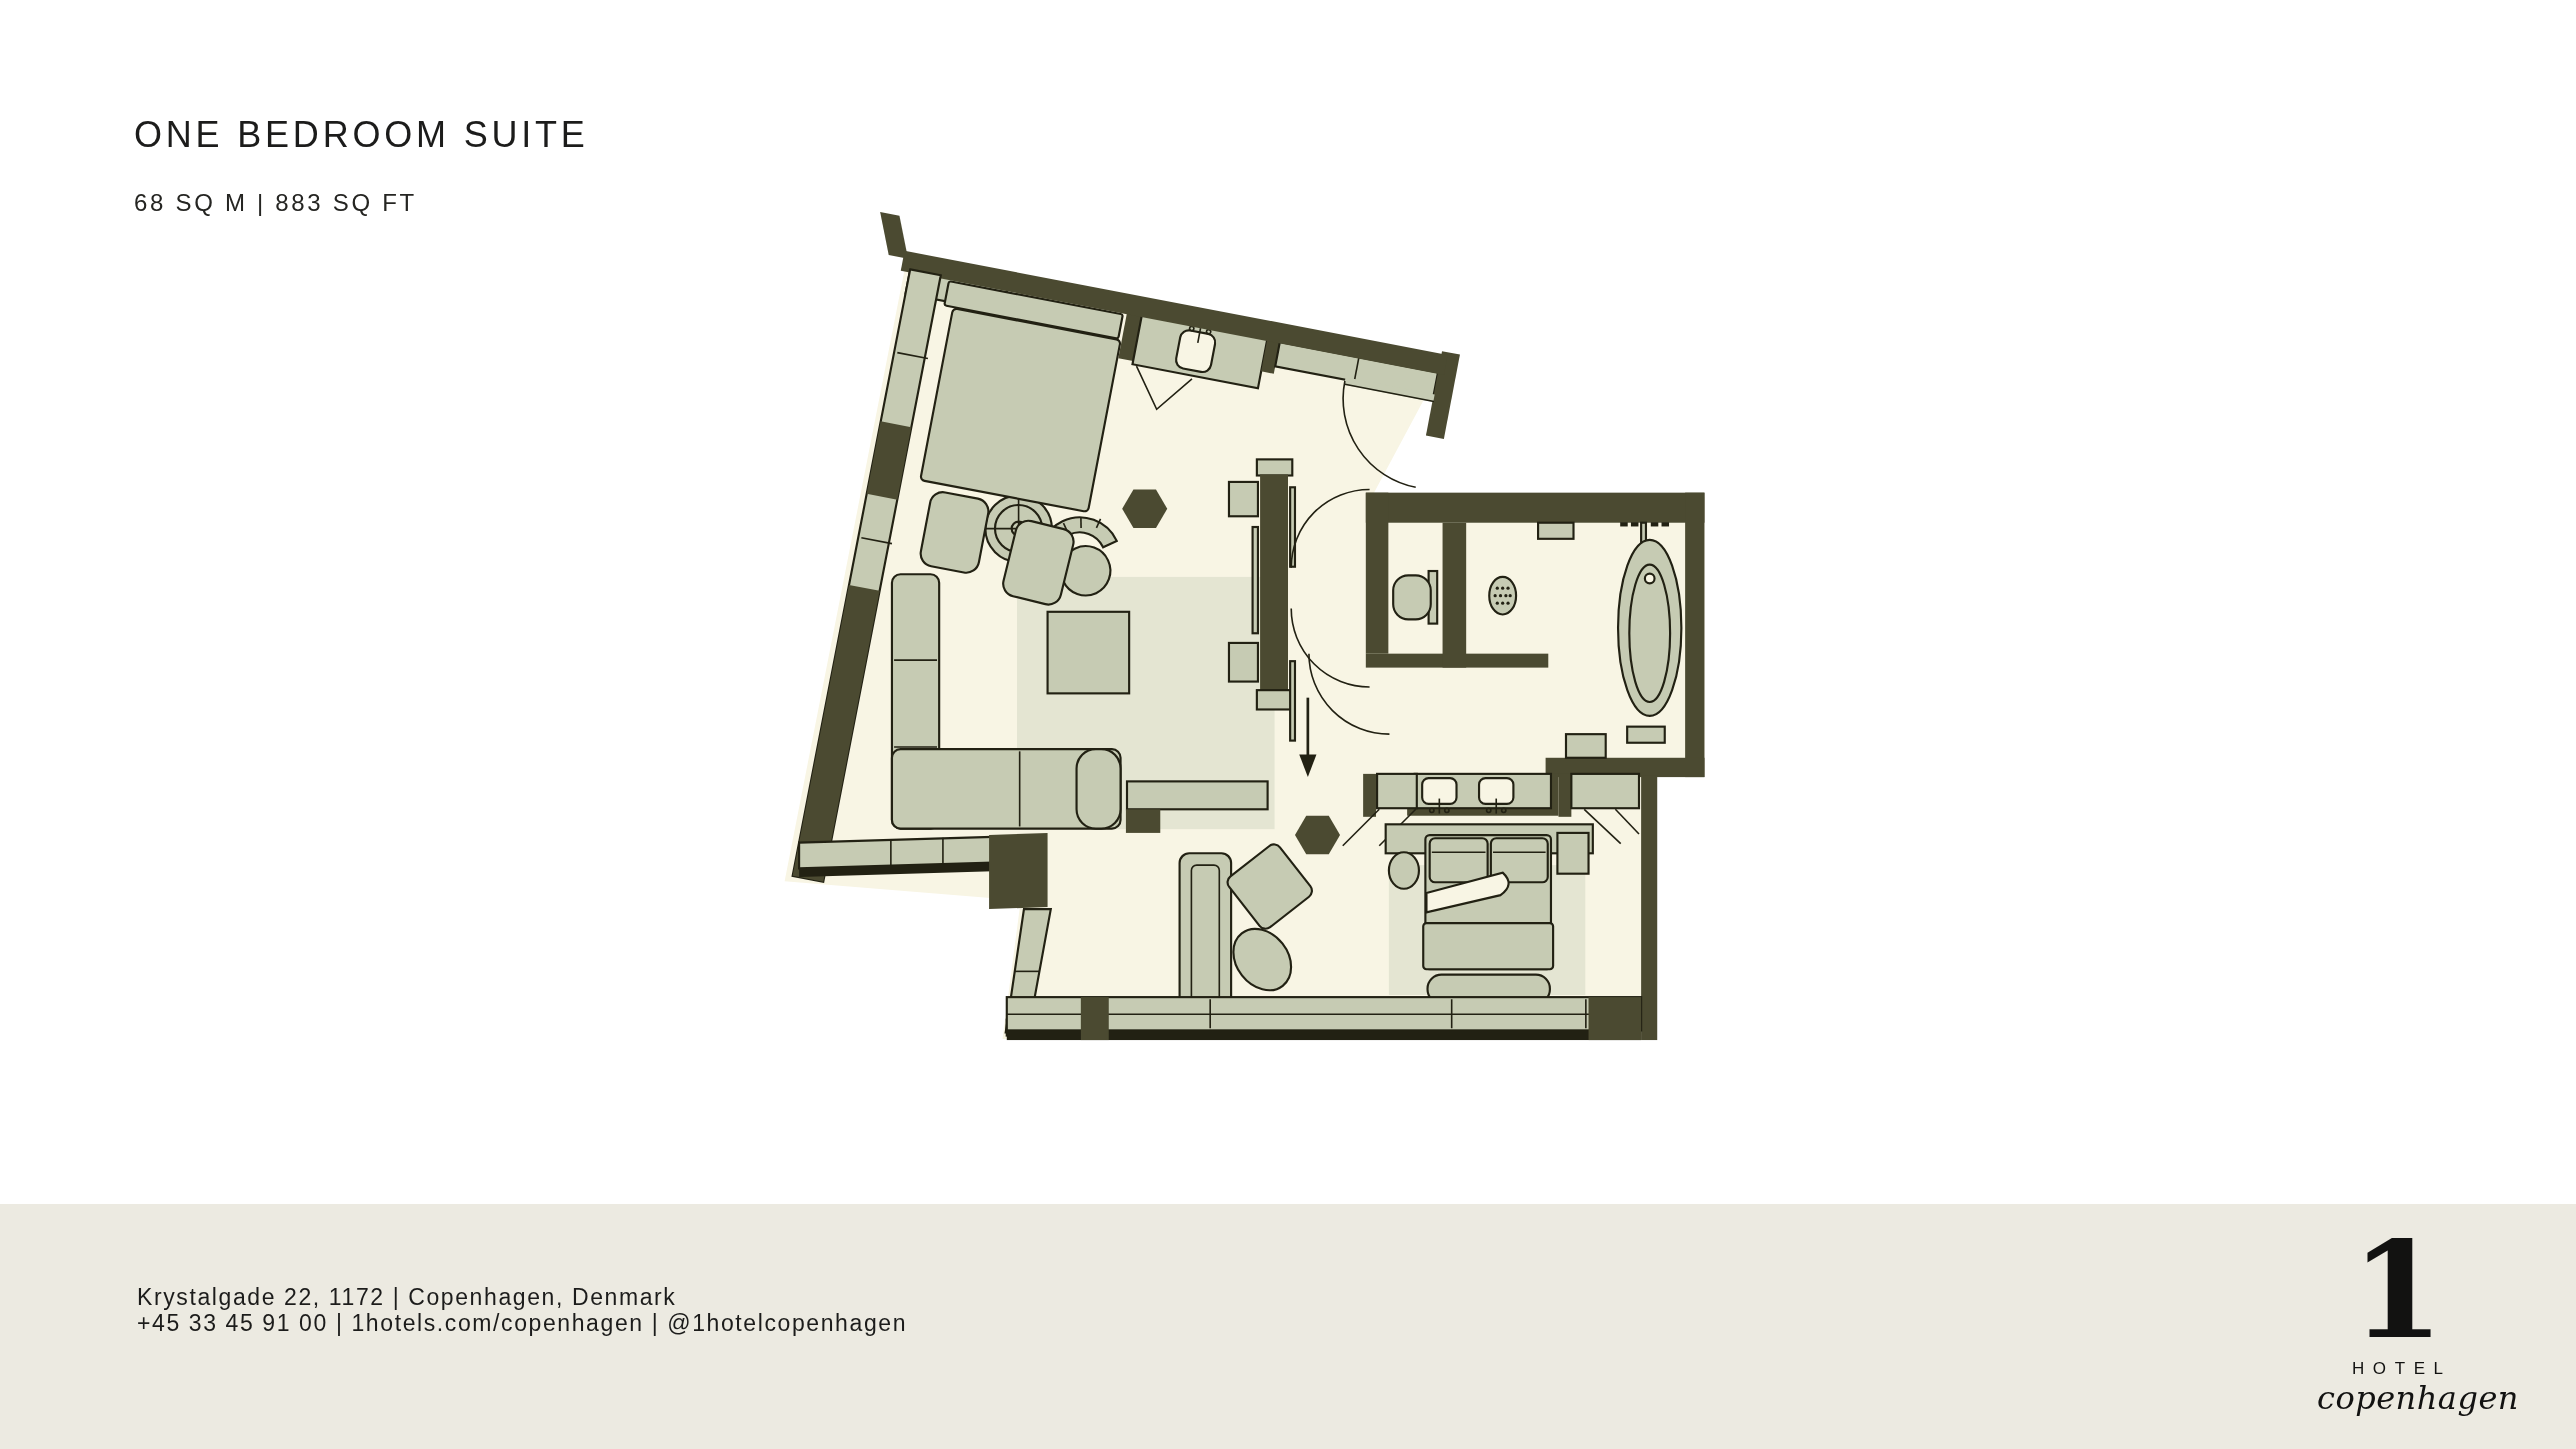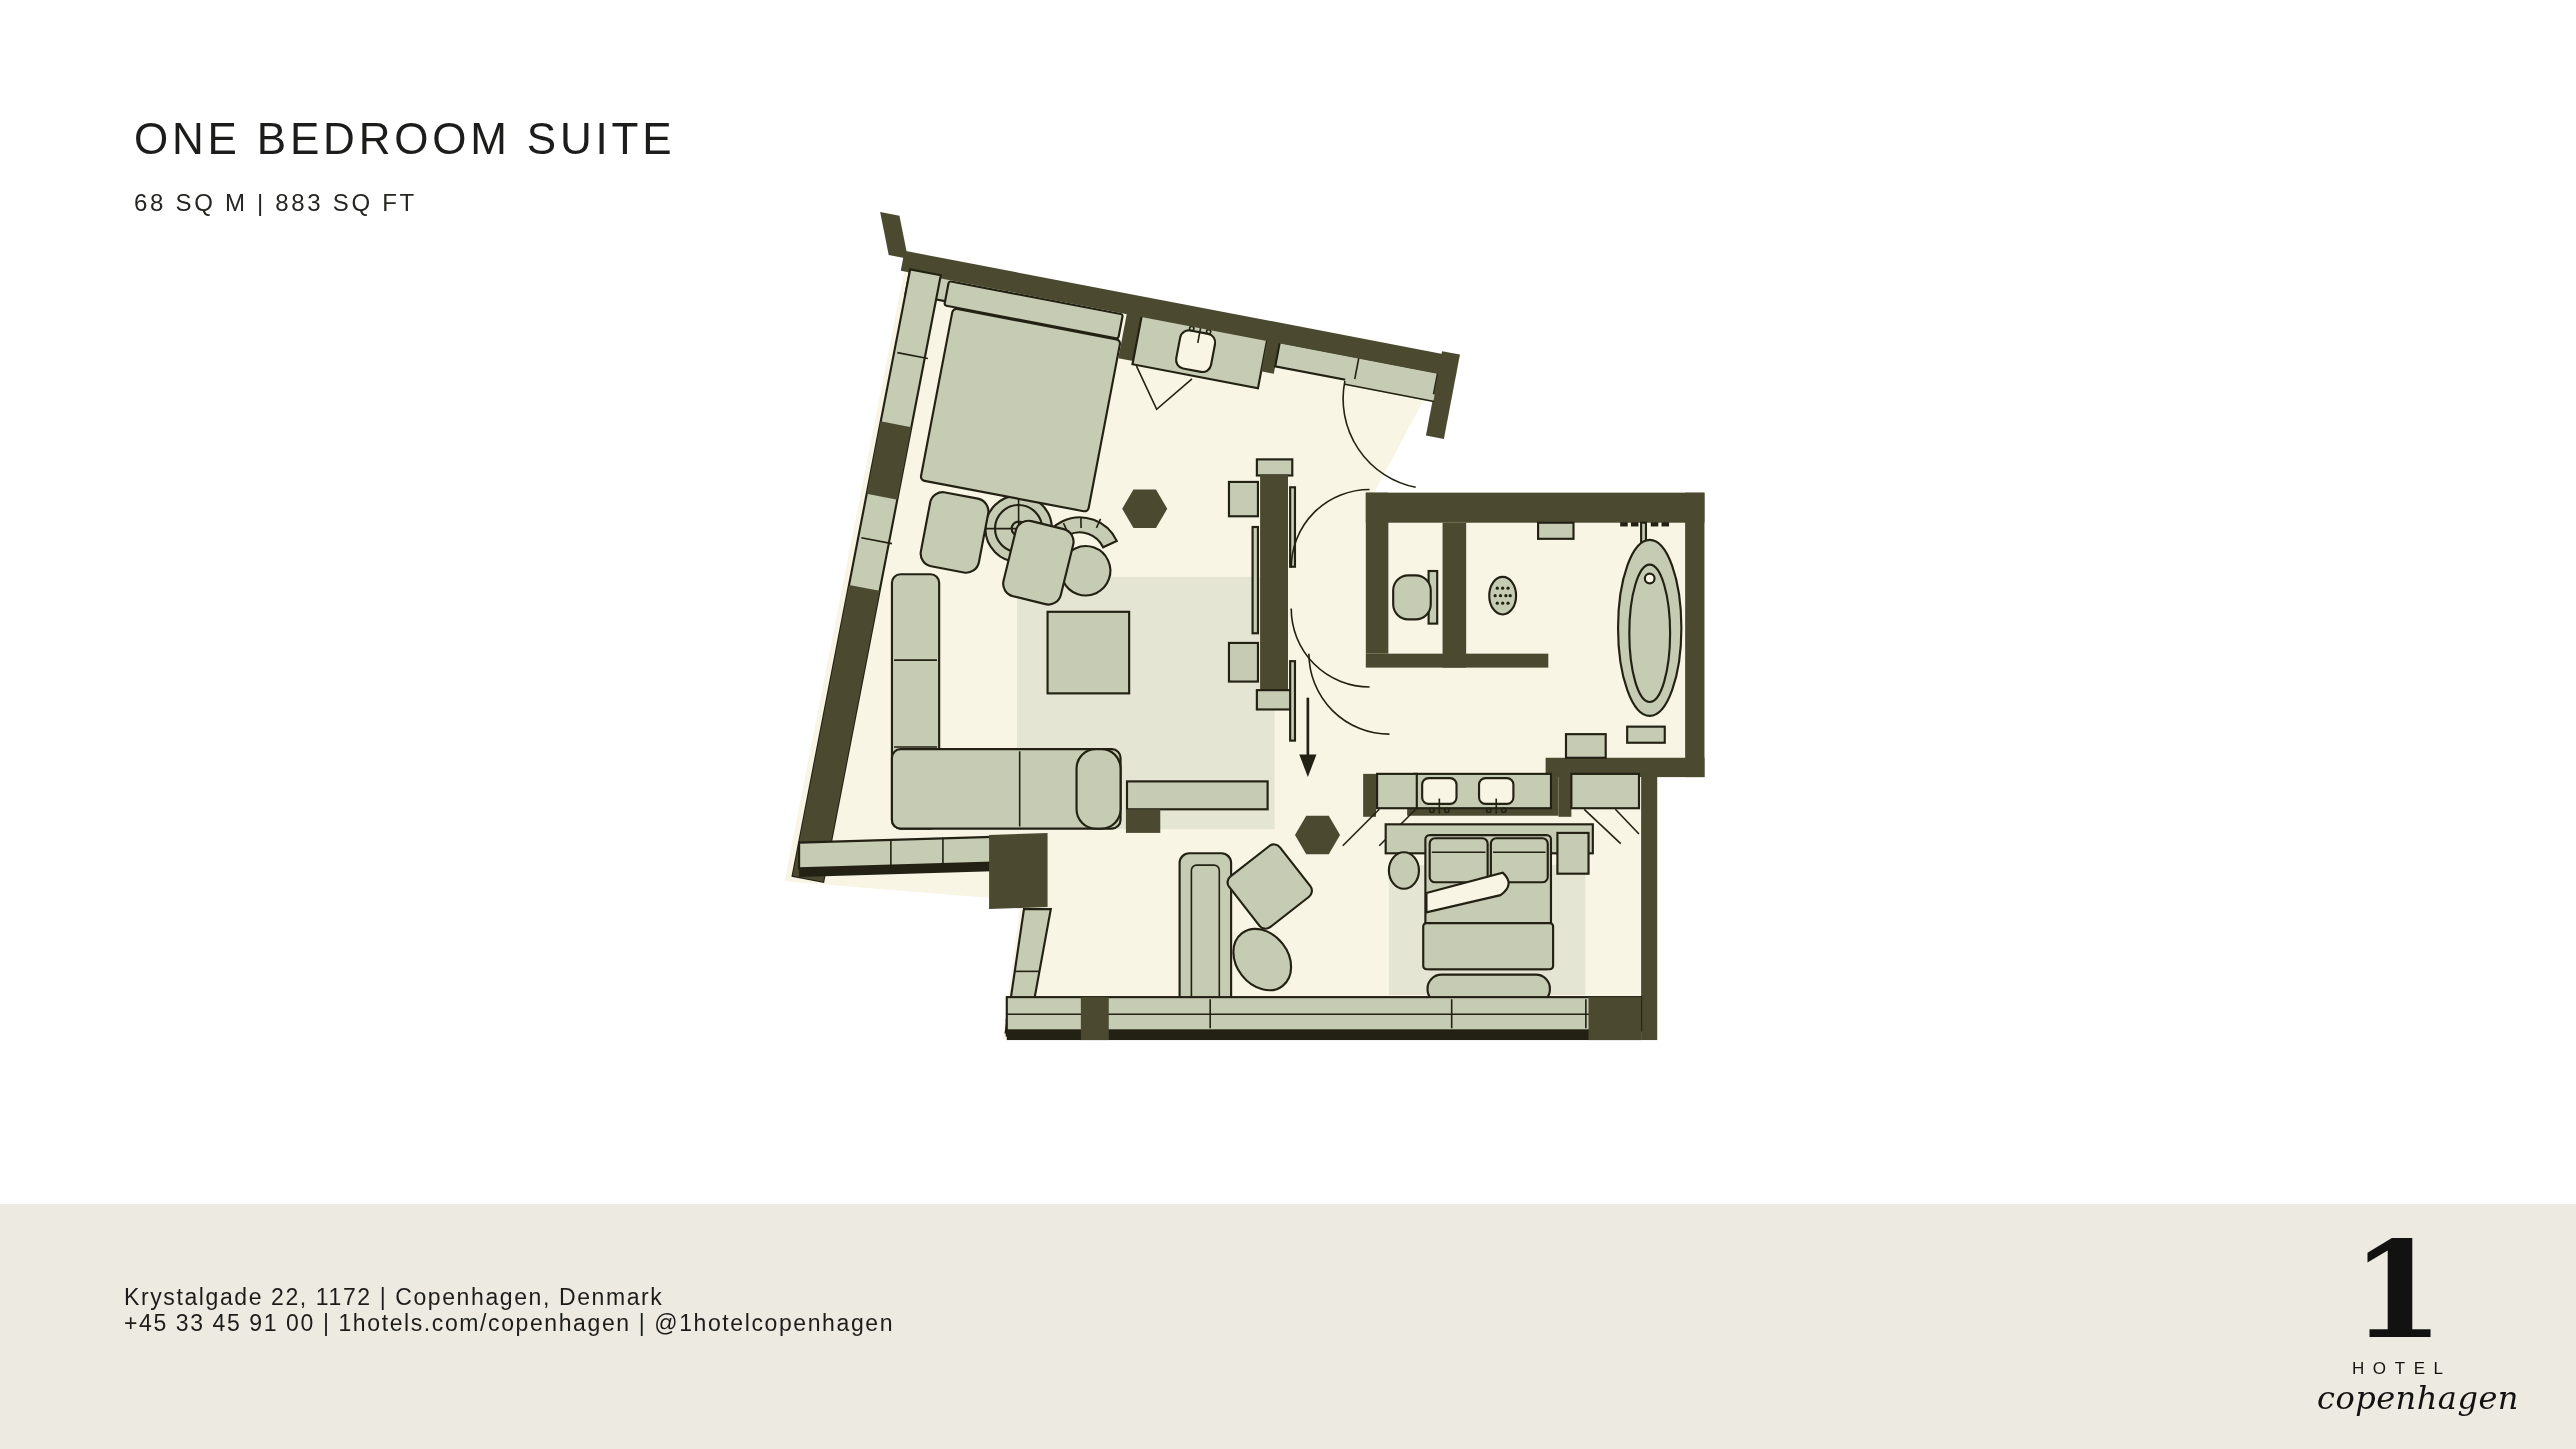--- a/index.html
+++ b/index.html
@@ -10,25 +10,25 @@
     --furniture:#c6cbb3;
     --rug:#e4e5d2;
     --outline:#222113;
     --text:#1c1c1b;
   }
   *{margin:0;padding:0;box-sizing:border-box;}
   html,body{width:2576px;height:1449px;}
   body{font-family:"Liberation Sans",sans-serif;background:var(--background);position:relative;overflow:hidden;}
   .page{position:absolute;inset:0;background:var(--background);}
   .title-block{position:absolute;left:134px;top:114px;}
-  .page-title{font-size:44px;letter-spacing:3.8px;font-weight:500;color:var(--text);}
+  .page-title{font-size:36px;letter-spacing:3.8px;font-weight:500;color:var(--text);}
   .page-subtitle{position:absolute;left:134px;top:189px;font-size:24px;letter-spacing:2.7px;font-weight:400;color:#252522;}
   .plan-svg{position:absolute;left:0;top:0;width:2576px;height:1449px;}
   .footer-band{position:absolute;left:0;top:1204px;width:2576px;height:245px;background:var(--footer-band);}
-  .footer-text{position:absolute;left:124px;top:1284px;color:var(--text);font-size:23px;letter-spacing:1.6px;line-height:26px;font-weight:400;}
+  .footer-text{position:absolute;left:137px;top:1284px;color:var(--text);font-size:23px;letter-spacing:1.6px;line-height:26px;font-weight:400;}
   .footer-text div{white-space:nowrap;}
   .logo{position:absolute;left:2317px;top:1232px;width:161px;text-align:center;color:#121211;}
   .logo-numeral{font-family:"DejaVu Serif","Liberation Serif",serif;font-size:133px;line-height:117px;font-weight:600;}
   .logo-hotel{font-size:17px;letter-spacing:8.6px;padding-left:8.6px;margin-top:10px;font-weight:400;}
   .logo-city{font-family:"DejaVu Serif","Liberation Serif",serif;font-style:italic;font-size:32px;margin-top:0;letter-spacing:0.5px;}
   
   .w{fill:var(--wall);}
   .f{fill:var(--furniture);stroke:var(--outline);stroke-width:4;}
   .fl{fill:var(--floor);}
   .flo{fill:var(--floor);stroke:var(--outline);stroke-width:4;}

